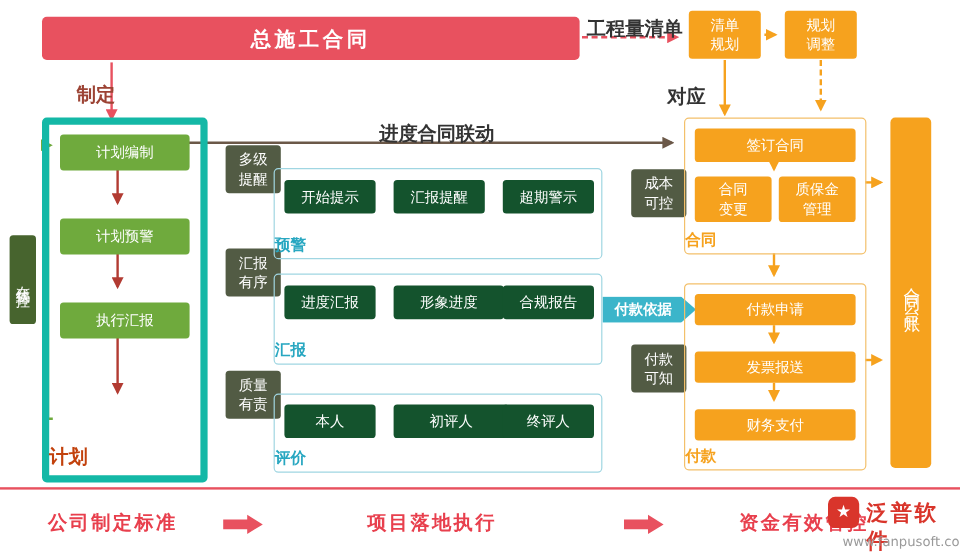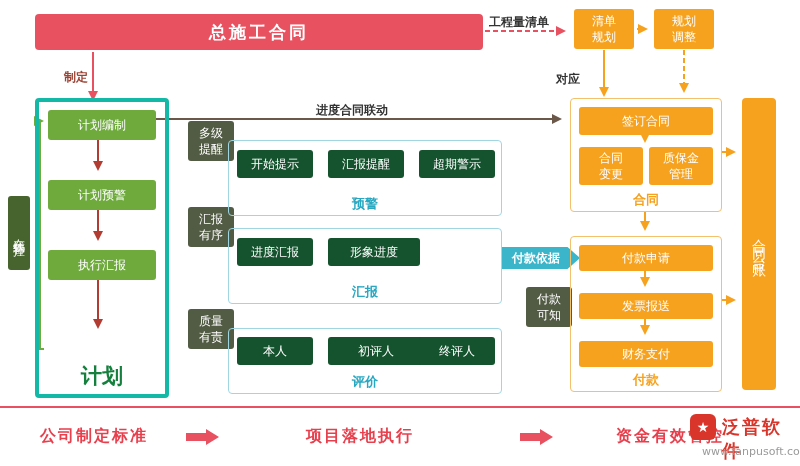--- a/index.html
+++ b/index.html
@@ -10,25 +10,25 @@
        border-radius:3px;white-space:pre-line}
   .g{background:#6faa3d}
   .t{background:#14532d}
   .o{background:#f6a21e}
   .tag{background:#525b44}
   .side{background:#47642e}
   .banner{position:absolute;left:35px;top:14px;width:448px;height:36px;background:#e8515f;
           border-radius:4px;color:#fff;font-size:17px;font-weight:700;display:flex;
           align-items:center;justify-content:center;letter-spacing:3px}
   .grp{position:absolute;border-radius:4px}
-  .grp.green{border:4px solid #14b8a6}
+  .grp.green{border:6px solid #14b8a6}
   .grp.teal{border:1px solid #a0d6e2}
   .grp.orange{border:1px solid #f3c06b}
-  .cap{position:absolute;left:0;right:0;text-align:center;font-weight:700}
-  .lbl{position:absolute;font-weight:700;font-size:12px;color:#333;white-space:nowrap}
+  .cap{position:absolute;left:0;right:0;text-align:left;font-weight:700}
+  .lbl{position:absolute;font-weight:700;font-size:16px;color:#333;white-space:nowrap}
   .lbl.red{color:#9c4334}
   .vert{writing-mode:vertical-rl;text-orientation:upright}
   .arrlabel{position:absolute;display:flex;align-items:center;justify-content:center;
             color:#fff;font-weight:700;font-size:12px;padding-right:10px;
             clip-path:polygon(0 0,84% 0,100% 50%,84% 100%,0 100%)}
   .divider{position:absolute;left:0;top:406px;width:800px;height:2px;background:#e8515f}
   .step{position:absolute;top:426px;font-size:16px;font-weight:700;color:#e83f4d;
         letter-spacing:2px;white-space:nowrap}
   .brandicon{position:absolute;left:690px;top:414px;width:26px;height:26px;background:#d9352b;
              border-radius:6px;color:#fff;display:flex;align-items:center;justify-content:center;
@@ -97,52 +97,55 @@
 调整</div>
   <div class="lbl" style="left:556px;top:71px">对应</div>
   <div class="lbl red" style="left:64px;top:69px">制定</div>
   <div class="lbl" style="left:316px;top:102px">进度合同联动</div>
 
   <div class="box side vert" style="left:8px;top:196px;width:22px;height:74px;letter-spacing:2px">在线管控</div>
   <div class="grp green" style="left:35px;top:98px;width:126px;height:292px">
     <div class="box g" style="left:9px;top:8px;width:108px;height:30px">计划编制</div>
     <div class="box g" style="left:9px;top:78px;width:108px;height:30px">计划预警</div>
     <div class="box g" style="left:9px;top:148px;width:108px;height:30px">执行汇报</div>
-    <div class="cap" style="bottom:4px;font-size:21px;color:#15803d">计划</div>
+    <div class="cap" style="bottom:4px;font-size:16px;color:#c2410c">计划</div>
   </div>
 
   <div class="box tag" style="left:188px;top:121px;width:46px;height:40px">多级
 提醒</div>
   <div class="box tag" style="left:188px;top:207px;width:46px;height:40px">汇报
 有序</div>
   <div class="box tag" style="left:188px;top:309px;width:46px;height:40px">质量
 有责</div>
 
   <div class="grp teal" style="left:228px;top:140px;width:272px;height:74px">
     <div class="box t" style="left:8px;top:9px;width:76px;height:28px">开始提示</div>
     <div class="box t" style="left:99px;top:9px;width:76px;height:28px">汇报提醒</div>
     <div class="box t" style="left:190px;top:9px;width:76px;height:28px">超期警示</div>
     <div class="cap" style="bottom:2px;font-size:13px;color:#28a7c1">预警</div>
   </div>
 
   <div class="grp teal" style="left:228px;top:228px;width:272px;height:74px">
     <div class="box t" style="left:8px;top:9px;width:76px;height:28px">进度汇报</div>
     <div class="box t" style="left:99px;top:9px;width:92px;height:28px">形象进度</div>
+    <div class="box t" style="left:190px;top:9px;width:76px;height:28px">合规报告</div>
     <div class="cap" style="bottom:2px;font-size:13px;color:#28a7c1">汇报</div>
   </div>
 
   <div class="grp teal" style="left:228px;top:328px;width:272px;height:64px">
     <div class="box t" style="left:8px;top:8px;width:76px;height:28px">本人</div>
     <div class="box t" style="left:99px;top:8px;width:96px;height:28px">初评人</div>
     <div class="box t" style="left:190px;top:8px;width:76px;height:28px">终评人</div>
     <div class="cap" style="bottom:2px;font-size:13px;color:#28a7c1">评价</div>
   </div>
 
   <div class="arrlabel" style="left:502px;top:247px;width:68px;height:22px;background:#3bb5ca">付款依据</div>
 
+  <div class="box tag" style="left:526px;top:141px;width:46px;height:40px">成本
+可控</div>
   <div class="box tag" style="left:526px;top:287px;width:46px;height:40px">付款
 可知</div>
 
   <div class="grp orange" style="left:570px;top:98px;width:150px;height:112px">
     <div class="box o" style="left:8px;top:8px;width:134px;height:28px">签订合同</div>
     <div class="box o" style="left:8px;top:48px;width:64px;height:38px">合同
 变更</div>
     <div class="box o" style="left:78px;top:48px;width:64px;height:38px">质保金
 管理</div>
     <div class="cap" style="bottom:2px;font-size:13px;color:#f6a21e">合同</div>

